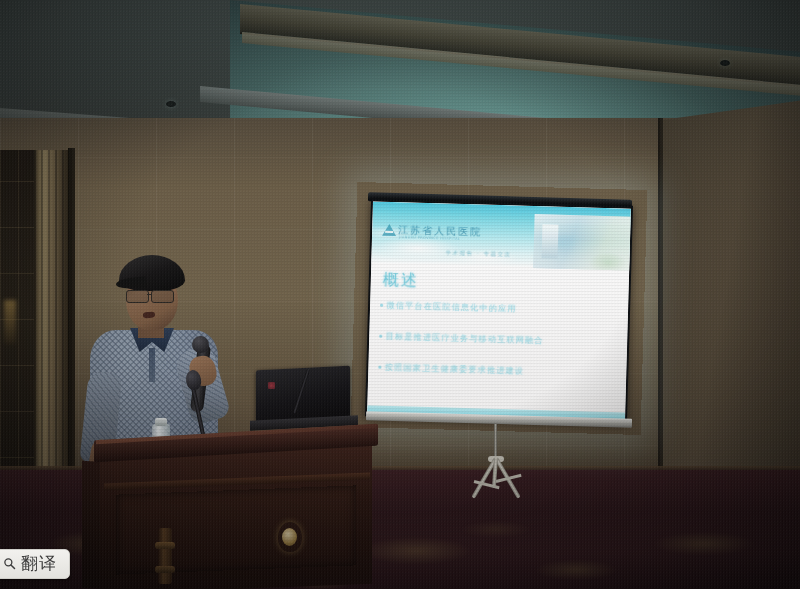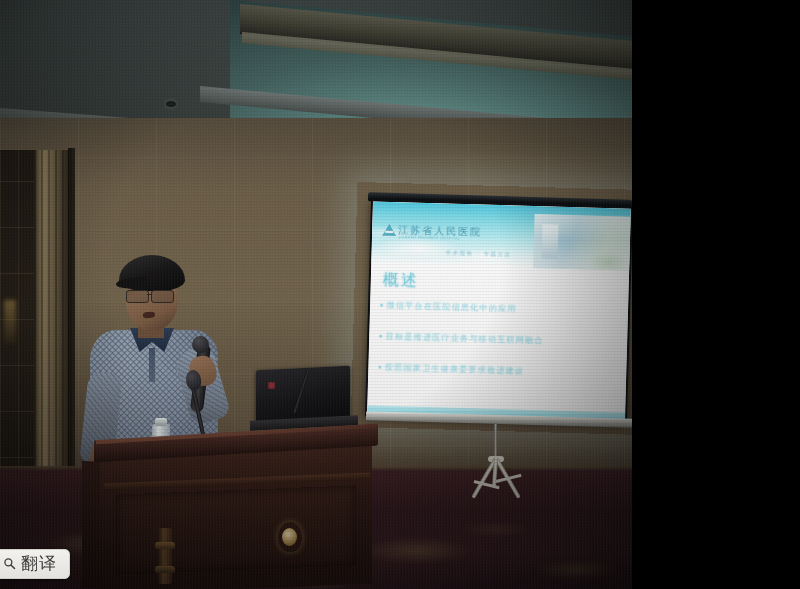--- a/index.html
+++ b/index.html
@@ -1,21 +1,21 @@
 <!DOCTYPE html>
 <html lang="zh"><head>
 <meta charset="utf-8">
 <title>Conference Presentation Photo</title>
 <style>
   html,body{margin:0;padding:0;background:#000;}
   body{font-family:"DejaVu Sans","Liberation Sans",sans-serif;}
 
   #scene{
     position:relative;
-    width:632px;height:589px;
+    width:800px;height:589px;
     overflow:hidden;
     background:#14100c;
     user-select:none;
   }
 
   
   .ceiling{
     position:absolute;left:0;top:0;width:800px;height:160px;
     background:
       linear-gradient(180deg,#4a5250 0%,#3d4442 40%,#2e3230 100%);

